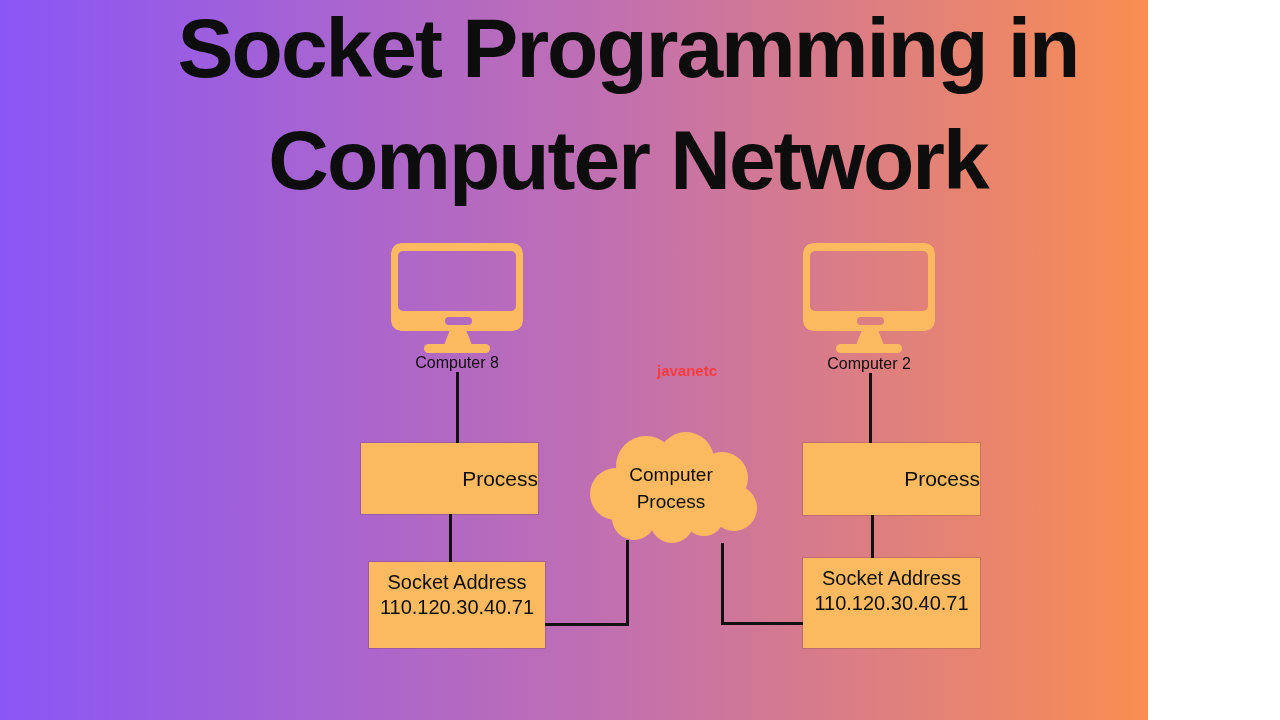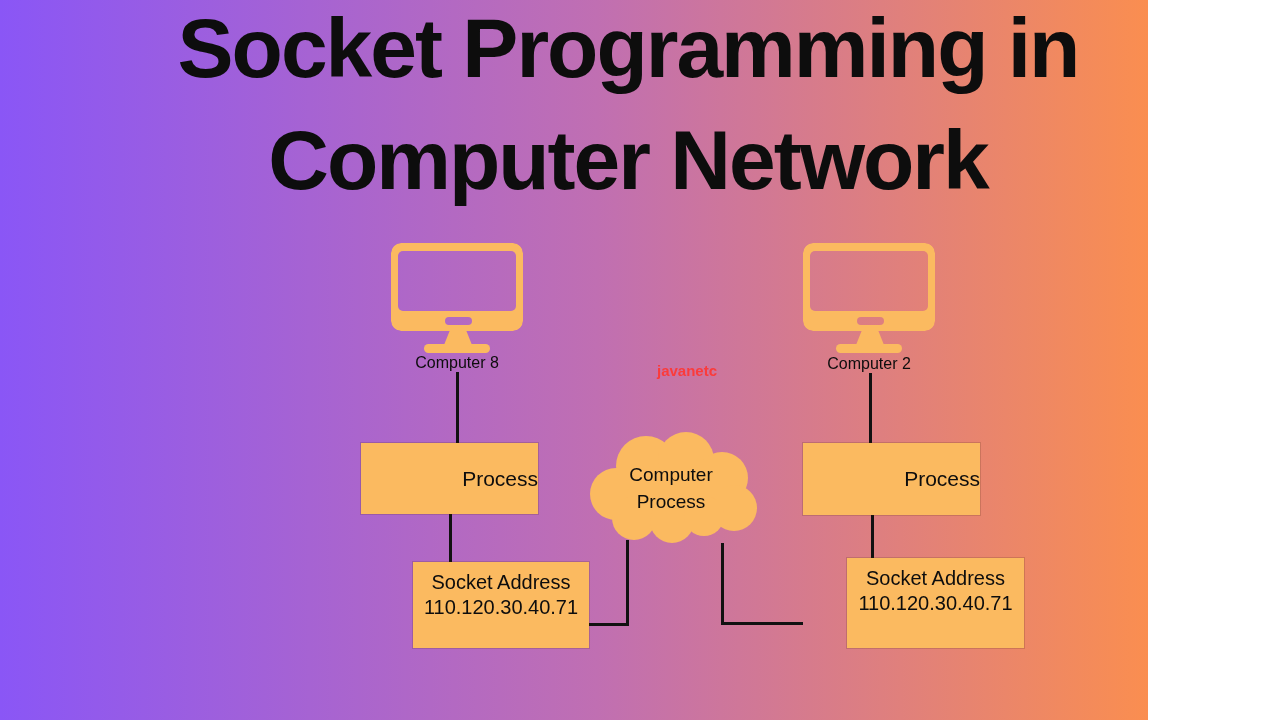--- a/index.html
+++ b/index.html
@@ -26,21 +26,21 @@
     position:absolute;left:627px;top:362px;width:120px;text-align:center;
     color:var(--watermark-red);font-weight:700;font-size:15px;
   }
   .obox{
     position:absolute;background:var(--shape-orange);
     box-shadow:0 0 0 1px rgba(70,40,10,0.18);
     display:flex;align-items:center;justify-content:flex-end;
     color:var(--text-black);
   }
   .obox.process{font-size:21px;}
-  .obox.socket{flex-direction:column;justify-content:flex-start;padding-top:8px;font-size:20px;line-height:25px;margin-left:44px;}
+  .obox.socket{flex-direction:column;justify-content:flex-start;padding-top:8px;font-size:20px;line-height:25px;}
   .connector{position:absolute;background:var(--line-black);}
   .monitor{position:absolute;}
   .cloud{position:absolute;left:582px;top:428px;width:178px;height:118px;text-decoration:underline;}
   .cloud svg{position:absolute;left:0;top:0;}
   .cloud-text{
     position:absolute;left:0;top:33px;width:178px;text-align:center;
     color:var(--text-black);font-size:19px;line-height:27px;
   }
 </style>
 </head>

